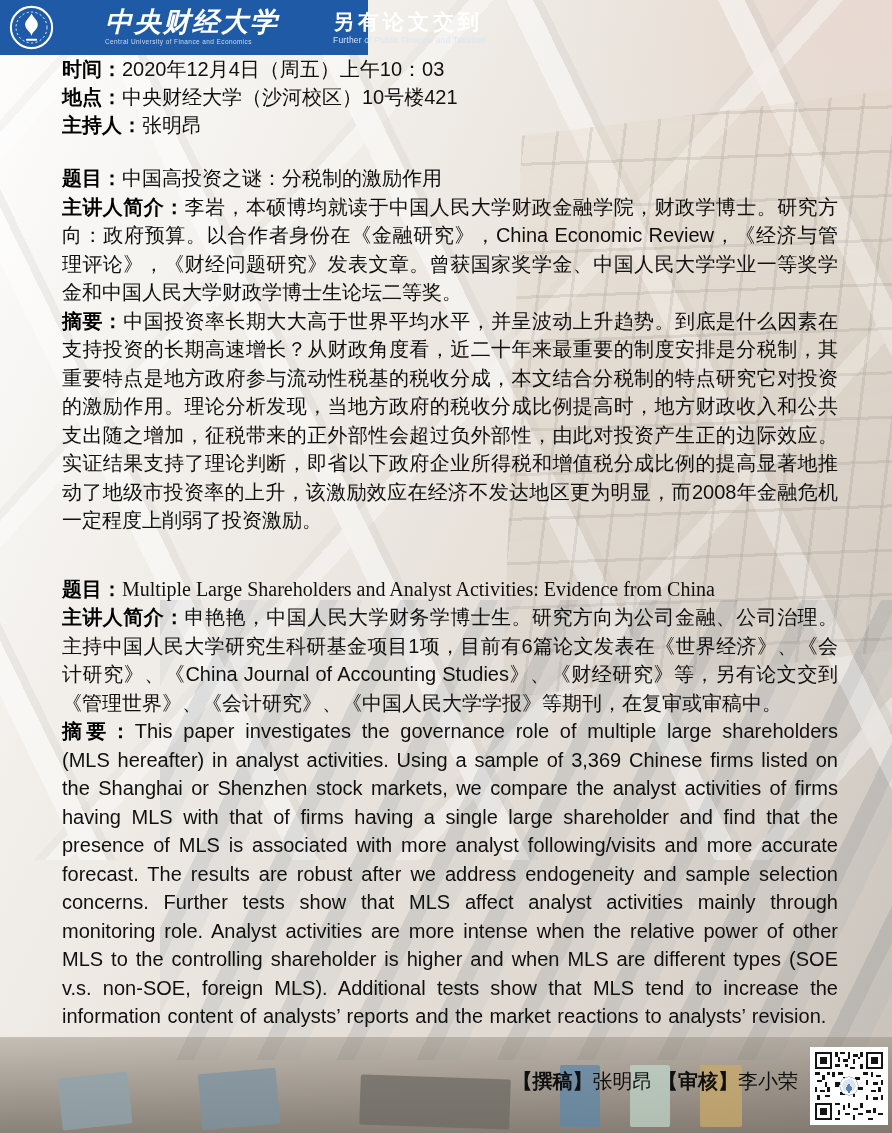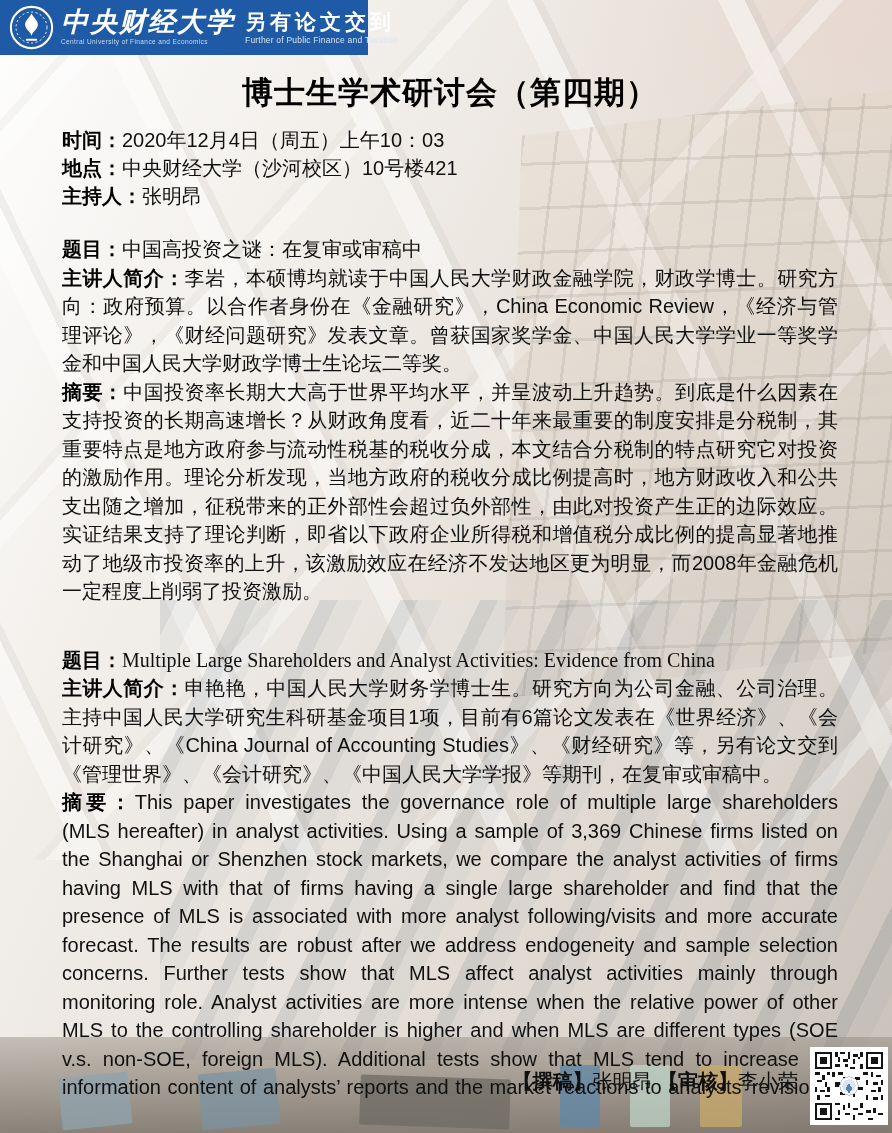--- a/index.html
+++ b/index.html
@@ -85,50 +85,49 @@
     <div class="bg-bottom">
       <div class="kiosk" style="left:60px;  width:70px; height:52px; background:#8fa3ad; transform:rotate(-6deg);"></div>
       <div class="kiosk" style="left:200px; width:78px; height:56px; background:#7c93a1; transform:rotate(-5deg);"></div>
       <div class="kiosk" style="left:360px; width:150px; height:50px; background:#6d6a63; transform:rotate(2deg);"></div>
       <div class="kiosk" style="left:560px; width:40px; height:62px; background:#5e87a8;"></div>
       <div class="kiosk" style="left:630px; width:40px; height:62px; background:#bfd4c8;"></div>
       <div class="kiosk" style="left:700px; width:42px; height:62px; background:#caa96a;"></div>
     </div>
   </div>
 
-  <header class="banner" style="background: rgb(30, 90, 165);">
+  <header class="banner" style="background: rgb(30, 90, 165); gap: 44px;">
     <span class="emblem">
       <svg viewBox="0 0 48 48">
         <circle cx="24" cy="24" r="22" fill="none" stroke="#ffffff" stroke-width="2.2"></circle>
         <circle cx="24" cy="24" r="16.5" fill="none" stroke="#ffffff" stroke-width="1" stroke-dasharray="2.2 2.6"></circle>
         <path d="M24 9c-3.2 6-8.4 8.2-6.3 14.3 1.2 3.8 5.1 5 6.3 9.7 1.2-4.7 5.1-5.9 6.3-9.7C32.4 17.2 27.2 15 24 9z" fill="#ffffff"></path>
         <rect x="18" y="36" width="12" height="2" rx="1" fill="#ffffff"></rect>
       </svg>
     </span>
     <div class="uni-block">
       <div class="uni-cn">中央财经大学</div>
       <div class="uni-en">Central University of Finance and Economics</div>
     </div>
     <div class="school-block">
       <div class="school-cn">另有论文交到</div>
       <div class="school-en">Further of Public Finance and Taxation</div>
     </div>
   </header>
 
   <main class="content">
-    <h1 class="title">博士生学术研讨会（第四期）</h1>
 
     <section class="info">
       <p class="line"><b class="lbl">时间：</b><span>2020年12月4日（周五）上午10：03</span></p>
       <p class="line"><b class="lbl">地点：</b><span>中央财经大学（沙河校区）10号楼421</span></p>
       <p class="line"><b class="lbl">主持人：</b><span>张明昂</span></p>
     </section>
 
     <section class="session session-1">
-      <p class="line"><b class="lbl">题目：</b><span>中国高投资之谜：在复审或审稿中</span></p>
+      <p class="line"><b class="lbl">题目：</b><span>中国高投资之谜：分税制的激励作用</span></p>
       <p class="line"><b class="lbl">主讲人简介：</b><span>李岩，本硕博均就读于中国人民大学财政金融学院，财政学博士。研究方向：政府预算。以合作者身份在《金融研究》，China Economic Review，《经济与管理评论》，《财经问题研究》发表文章。曾获国家奖学金、中国人民大学学业一等奖学金和中国人民大学财政学博士生论坛二等奖。</span></p>
       <p class="line"><b class="lbl">摘要：</b><span>中国投资率长期大大高于世界平均水平，并呈波动上升趋势。到底是什么因素在支持投资的长期高速增长？从财政角度看，近二十年来最重要的制度安排是分税制，其重要特点是地方政府参与流动性税基的税收分成，本文结合分税制的特点研究它对投资的激励作用。理论分析发现，当地方政府的税收分成比例提高时，地方财政收入和公共支出随之增加，征税带来的正外部性会超过负外部性，由此对投资产生正的边际效应。实证结果支持了理论判断，即省以下政府企业所得税和增值税分成比例的提高显著地推动了地级市投资率的上升，该激励效应在经济不发达地区更为明显，而2008年金融危机一定程度上削弱了投资激励。</span></p>
     </section>
 
     <section class="session session-2">
       <p class="line"><b class="lbl">题目：</b><span class="topic-en">Multiple Large Shareholders and Analyst Activities: Evidence from China</span></p>
       <p class="line"><b class="lbl">主讲人简介：</b><span>申艳艳，中国人民大学财务学博士生。研究方向为公司金融、公司治理。主持中国人民大学研究生科研基金项目1项，目前有6篇论文发表在《世界经济》、《会计研究》、《China Journal of Accounting Studies》、《财经研究》等，另有论文交到《管理世界》、《会计研究》、《中国人民大学学报》等期刊，在复审或审稿中。</span></p>
       <p class="line abstract-en"><b class="lbl">摘要：</b><span>This paper investigates the governance role of multiple large shareholders (MLS hereafter) in analyst activities. Using a sample of 3,369 Chinese firms listed on the Shanghai or Shenzhen stock markets, we compare the analyst activities of firms having MLS with that of firms having a single large shareholder and find that the presence of MLS is associated with more analyst following/visits and more accurate forecast. The results are robust after we address endogeneity and sample selection concerns. Further tests show that MLS affect analyst activities mainly through monitoring role. Analyst activities are more intense when the relative power of other MLS to the controlling shareholder is higher and when MLS are different types (SOE v.s. non-SOE, foreign MLS). Additional tests show that MLS tend to increase the information content of analysts’ reports and the market reactions to analysts’ revision.</span></p>
     </section>
   </main>

